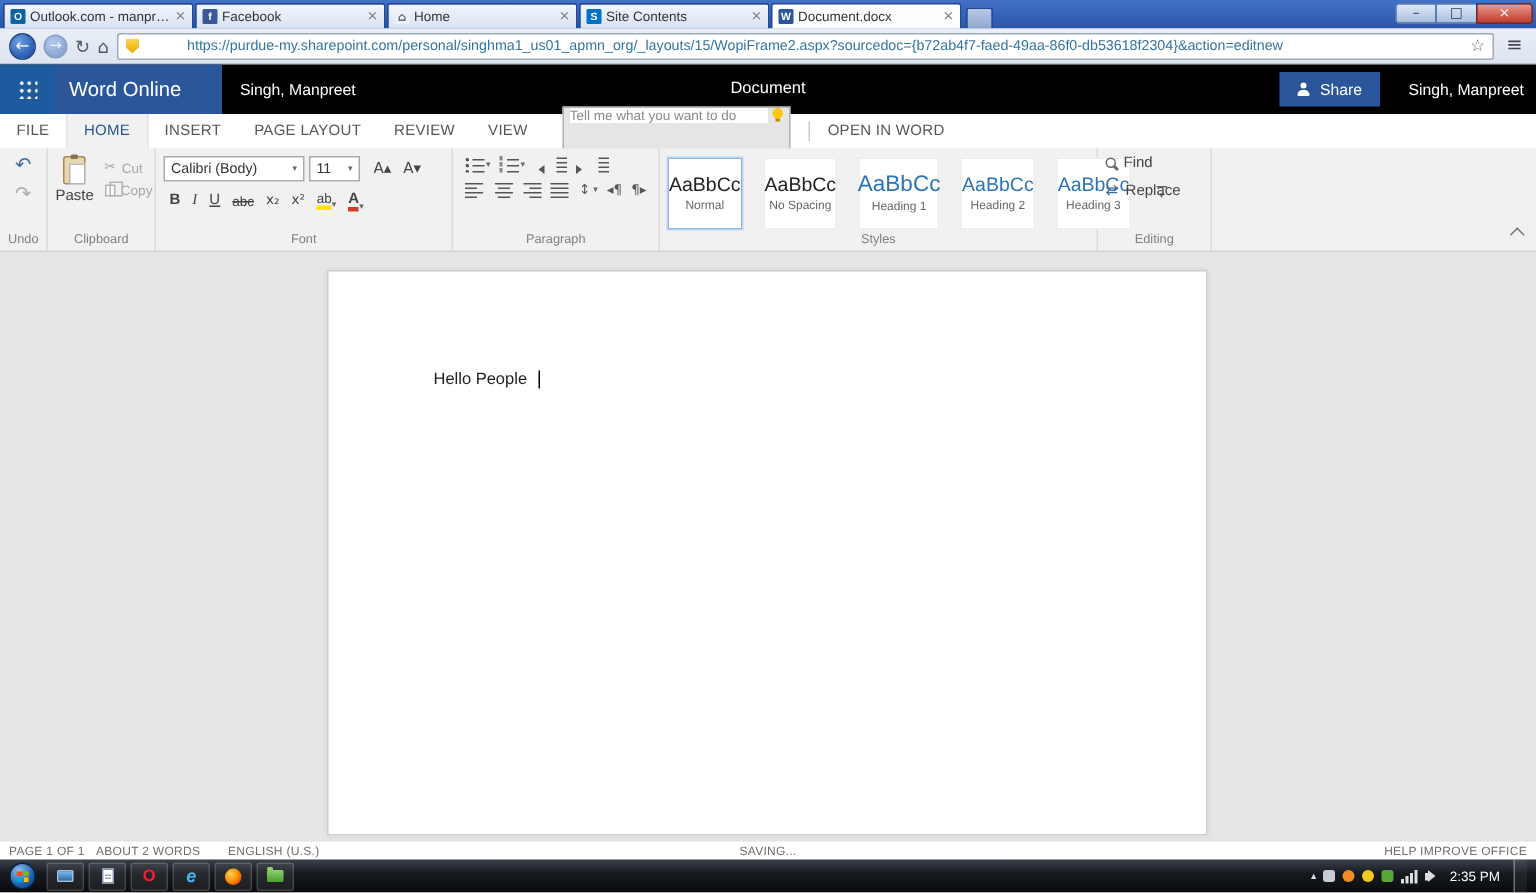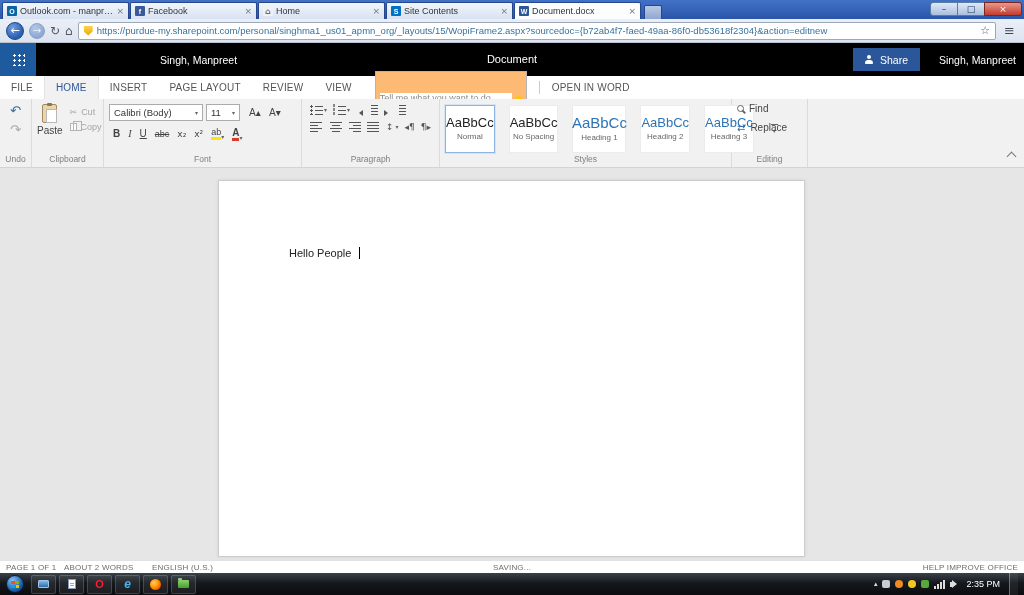--- a/index.html
+++ b/index.html
@@ -43,21 +43,21 @@
     display:flex; align-items:center; justify-content:center; }
   .nav-fwd { width:16px; height:16px; border-radius:50%; color:#fff; font-size:10px; opacity:.45;
     background:radial-gradient(circle at 35% 30%, #6f9fe0, #2a5cb0 70%); border:1px solid #1d4686;
     display:flex; align-items:center; justify-content:center; }
   .nav-sm { font-size:12px; color:#556; }
   .url-field { flex:1; height:18px; background:#fff; border:1px solid #9fa8b6; border-radius:2px;
     display:flex; align-items:center; padding:0 5px; gap:4px; overflow:hidden; }
   .shield { width:9px; height:10px; flex:none; background:linear-gradient(#ffd34d,#e8a800);
     clip-path:polygon(0 0,100% 0,100% 60%,50% 100%,0 60%); }
   .url-text { font-size:9.5px; color:#35749f; white-space:nowrap; overflow:hidden;
-    text-overflow:ellipsis; flex:1; }
+    text-overflow:ellipsis; flex:1;margin-left:28px; }
   .star { font-size:11px; color:#667; flex:none; }
   .menu-ic { font-size:13px; color:#445; padding:0 3px; }
 
   
   .suite-bar { position:absolute; top:43px; left:0; right:0; height:33px; background:#000; color:#fff; }
   .waffle { position:absolute; left:0; top:0; width:36px; height:33px; background:#1e5a9e;
     display:flex; align-items:center; justify-content:center; }
   .waffle-dots { width:13px; height:13px;
     background-image:radial-gradient(#fff 1.1px, transparent 1.3px); background-size:5px 5px; }
   .brand { position:absolute; left:36px; top:0; width:112px; height:33px; background:#2b579a;
@@ -70,22 +70,22 @@
   .person { width:9px; height:9px; position:relative; }
   .person::before { content:""; position:absolute; left:2.5px; top:0; width:4px; height:4px; border-radius:50%; background:#fff; }
   .person::after { content:""; position:absolute; left:0.5px; top:4.5px; width:8px; height:4px; border-radius:4px 4px 1px 1px; background:#fff; }
   .account-name { position:absolute; right:8px; top:0; height:33px; display:flex; align-items:center; font-size:10.5px; }
 
   
   .rtabs { position:absolute; top:76px; left:0; right:0; height:23px; background:#fff;
     display:flex; align-items:center; font-size:10px; color:#555; }
   .rtab { padding:0 11px; height:23px; display:flex; align-items:center; letter-spacing:.2px; }
   .rtab.active { color:#2b579a; background:#f1f1f1; border-left:1px solid #e3e3e3; border-right:1px solid #e3e3e3; }
-  .tellme { margin-left:12px; width:152px; height:33px; border:1px solid #b4b4b4; background:#fdba74;
-    display:flex; align-items:flex-end; padding:0 4px; }
+  .tellme { margin-left:12px; width:152px; height:33px; border:1px solid #b4b4b4; background:#e5e5e5;
+    display:flex; align-items:flex-start; padding:0 4px; }
   .tellme input { border:none; outline:none; flex:1; font-size:9px; color:#555; width:100%;
     font-family:"Liberation Sans", sans-serif; }
   .tellme input::placeholder { color:#8a8a8a; }
   .bulb { width:7px; height:7px; border-radius:50%; background:#ffc60a; position:relative; flex:none; margin-left:3px; }
   .bulb::after { content:""; position:absolute; left:2px; top:7px; width:3px; height:2px; background:#b98d00; }
   .rtab-div { width:1px; height:13px; background:#ccc; margin:0 12px; }
   .open-word { font-size:10px; color:#555; letter-spacing:.2px; }
 
   
   .ribbon-area { position:absolute; top:99px; left:0; right:0; height:69px; background:#f1f1f1;
@@ -268,20 +268,21 @@
       <span class="star glyph">☆</span>
     </div>
     <span class="menu-ic glyph">≡</span>
   </div>
 
   <div class="suite-bar">
     <span class="suite-doc-title">Document</span>
     <div class="waffle">
       <span class="waffle-dots"></span>
     </div>
+    <div class="brand">Word Online</div>
     <div class="suite-user">Singh, Manpreet</div>
     <div class="share-btn">
       <span class="person"></span>
       <span>Share</span>
     </div>
     <div class="account-name">Singh, Manpreet</div>
   </div>
 
   <div class="rtabs">
     <span class="rtab">FILE</span>

